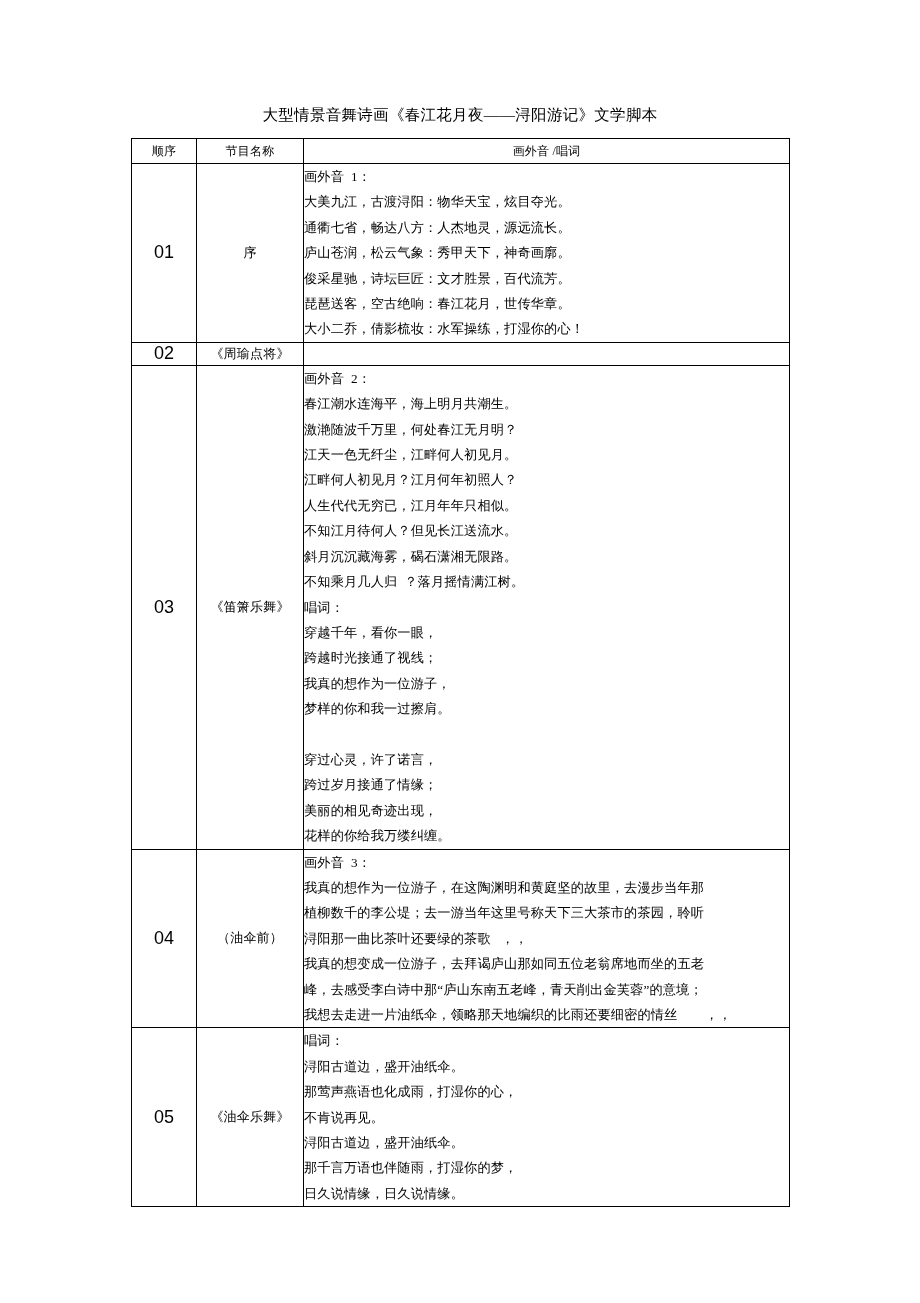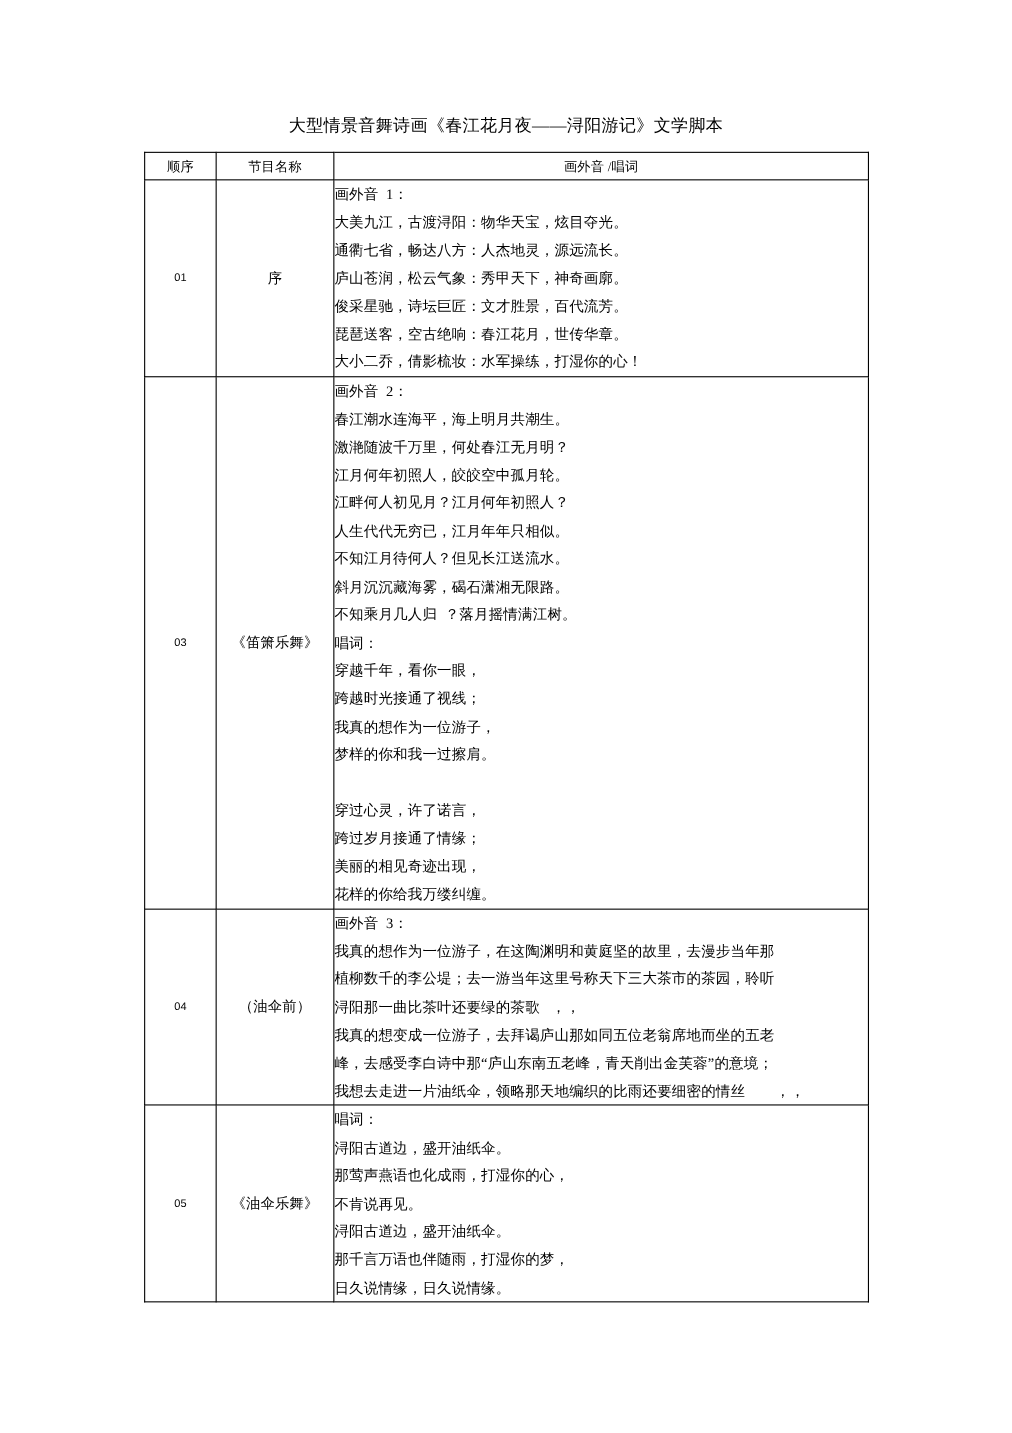--- a/index.html
+++ b/index.html
@@ -52,21 +52,21 @@
   col.c-text   { width: 486px; }
 
   .hdr td {
     height: 24px;
     text-align: center;
     font-size: 12px;
     letter-spacing: 0.2px;
   }
   .cell-order {
     text-align: center;
-    font-size: 10px;
+    font-size: 18px;
     font-family: "Liberation Sans", "DejaVu Sans", sans-serif;
   }
   .cell-name {
     text-align: center;
     font-size: 13px;
     letter-spacing: 0.2px;
   }
   .cell-text {
     vertical-align: top;
     padding: 4px 8px 5px 9px;
@@ -104,27 +104,32 @@
             <div class="line">画外音  1：</div>
             <div class="line">大美九江，古渡浔阳：物华天宝，炫目夺光。</div>
             <div class="line">通衢七省，畅达八方：人杰地灵，源远流长。</div>
             <div class="line">庐山苍润，松云气象：秀甲天下，神奇画廓。</div>
             <div class="line">俊采星驰，诗坛巨匠：文才胜景，百代流芳。</div>
             <div class="line">琵琶送客，空古绝响：春江花月，世传华章。</div>
             <div class="line">大小二乔，倩影梳妆：水军操练，打湿你的心！</div>
           </td>
         </tr>
         <tr>
+          <td class="cell-order">02</td>
+          <td class="cell-name">《周瑜点将》</td>
+          <td class="cell-text row-empty-text"></td>
+        </tr>
+        <tr>
           <td class="cell-order">03</td>
           <td class="cell-name">《笛箫乐舞》</td>
           <td class="cell-text">
             <div class="line">画外音  2：</div>
             <div class="line">春江潮水连海平，海上明月共潮生。</div>
             <div class="line">激滟随波千万里，何处春江无月明？</div>
-            <div class="line">江月何年初照人，皎皎空中孤月轮。</div>
+            <div class="line">江天一色无纤尘，江畔何人初见月。</div>
             <div class="line">江畔何人初见月？江月何年初照人？</div>
             <div class="line">人生代代无穷已，江月年年只相似。</div>
             <div class="line">不知江月待何人？但见长江送流水。</div>
             <div class="line">斜月沉沉藏海雾，碣石潇湘无限路。</div>
             <div class="line">不知乘月几人归  ？落月摇情满江树。</div>
             <div class="line">唱词：</div>
             <div class="line">穿越千年，看你一眼，</div>
             <div class="line">跨越时光接通了视线；</div>
             <div class="line">我真的想作为一位游子，</div>
             <div class="line">梦样的你和我一过擦肩。</div>

